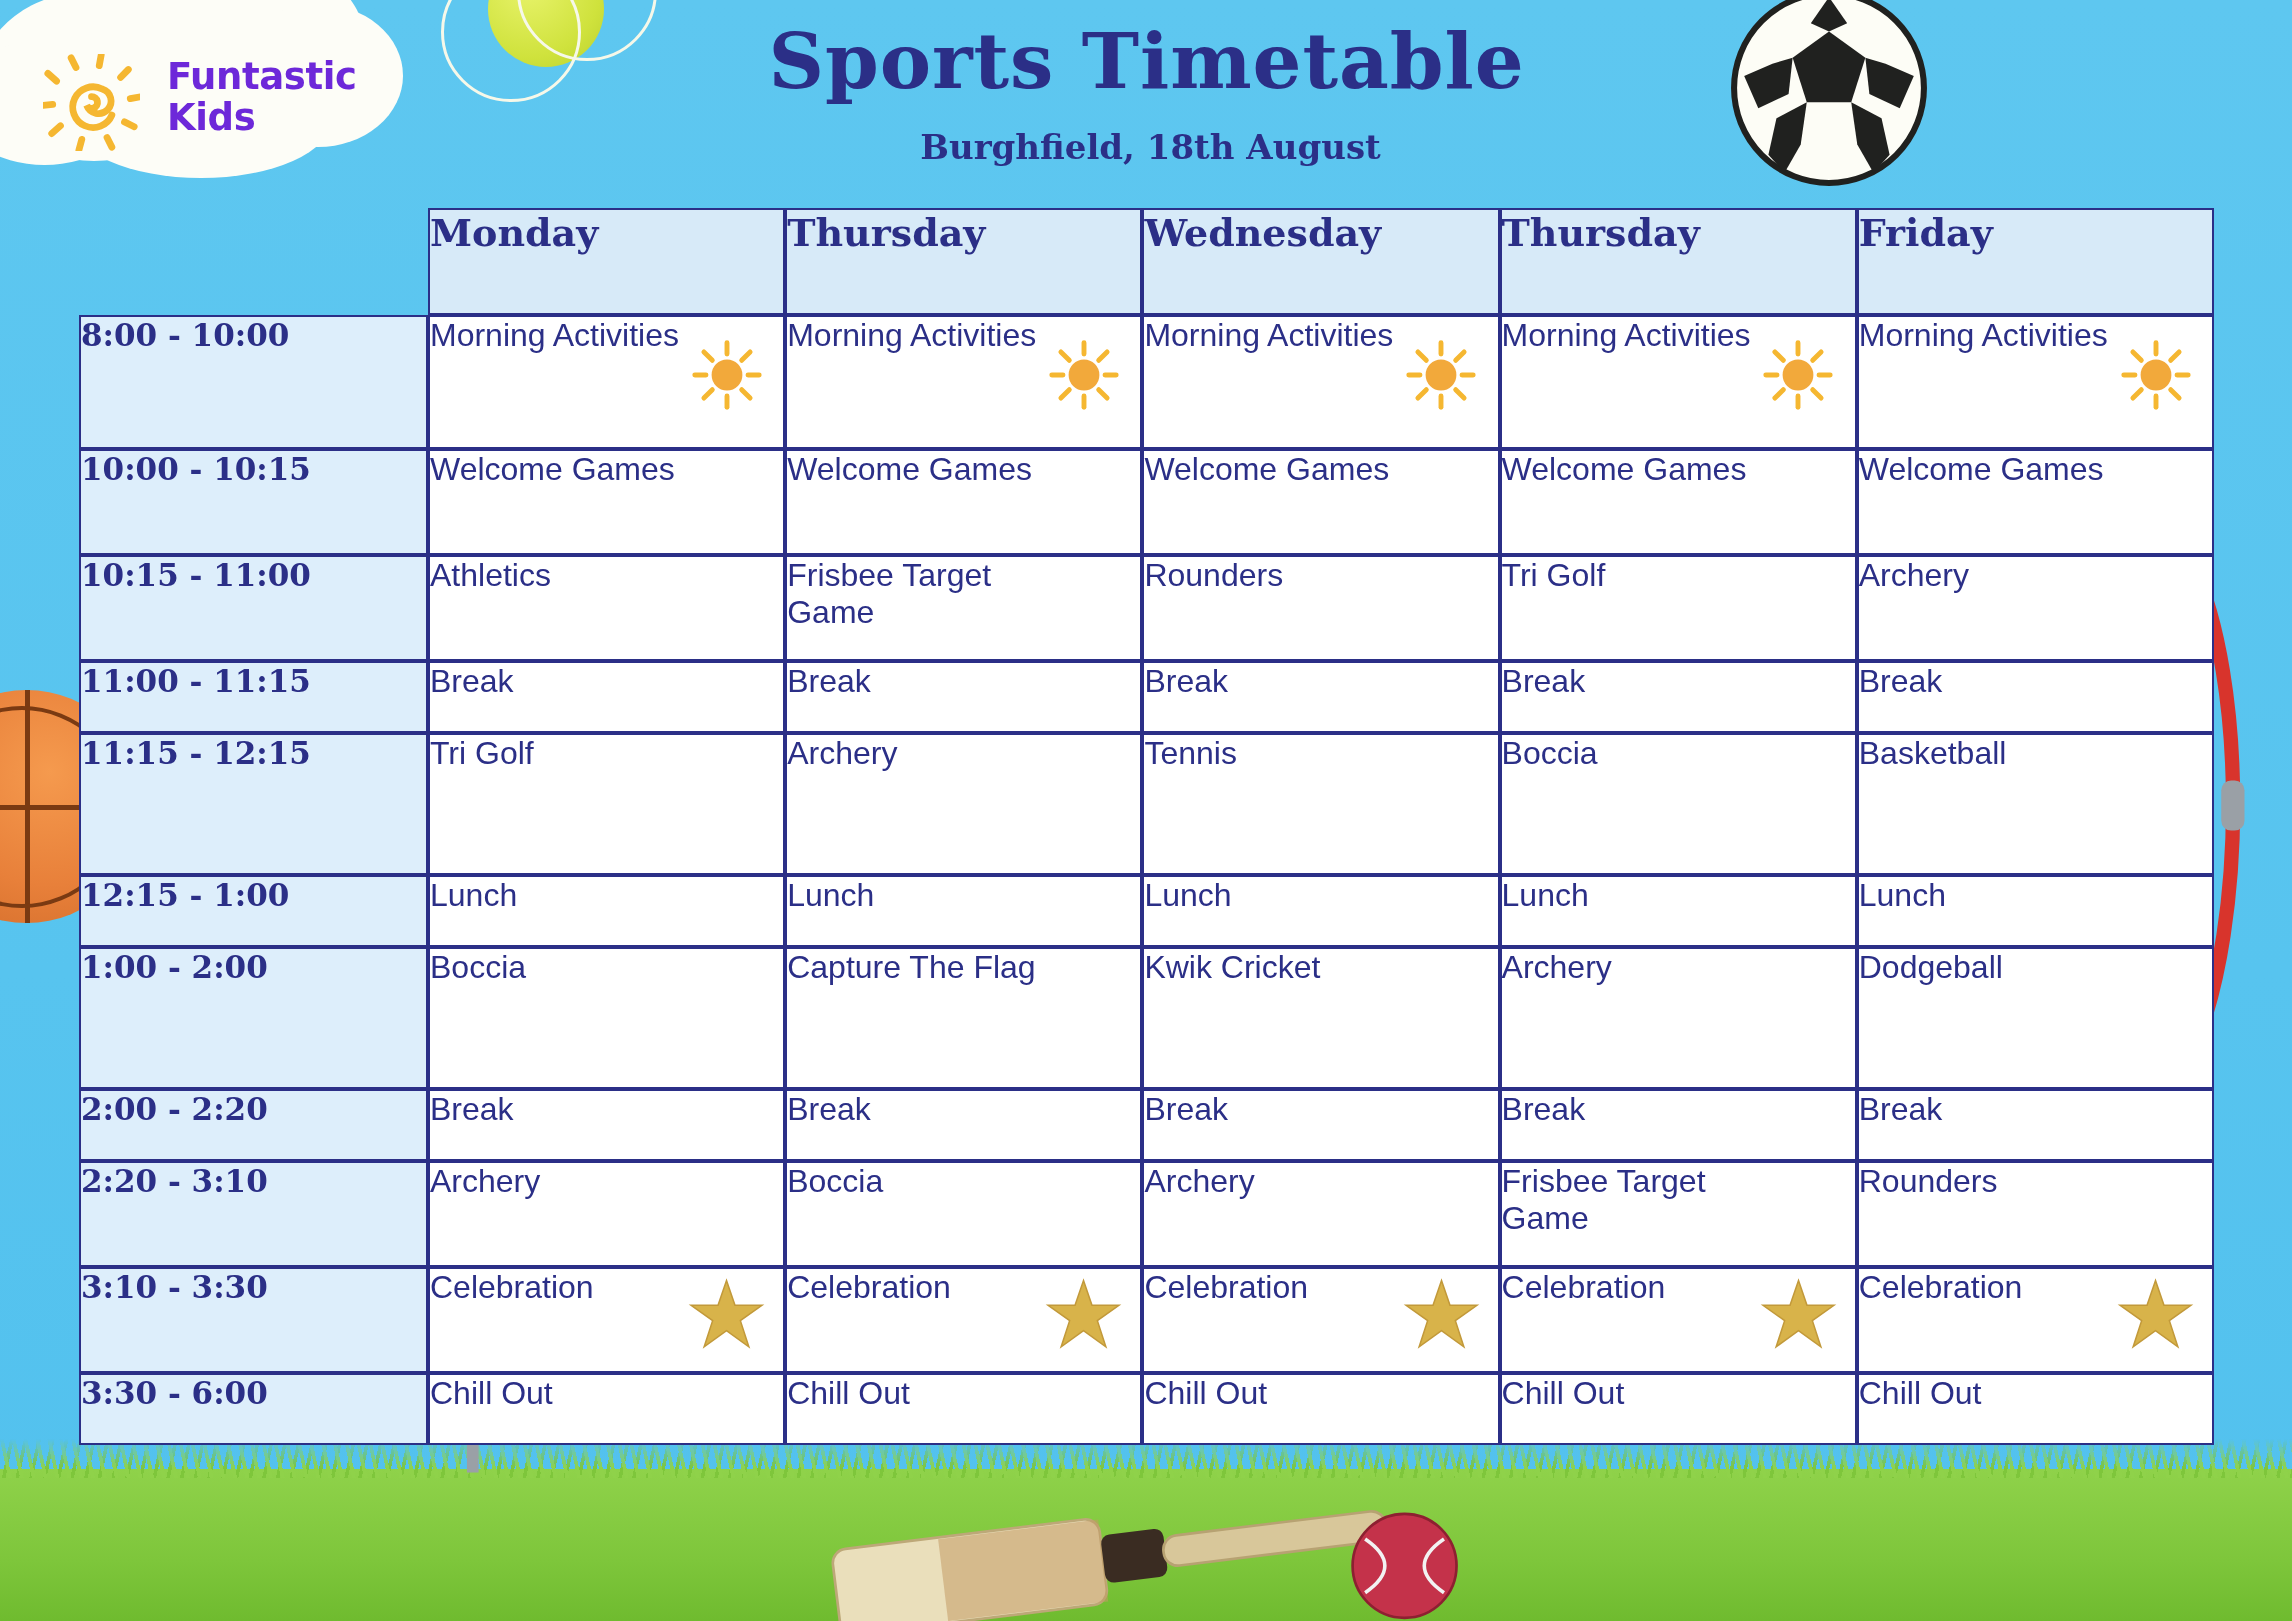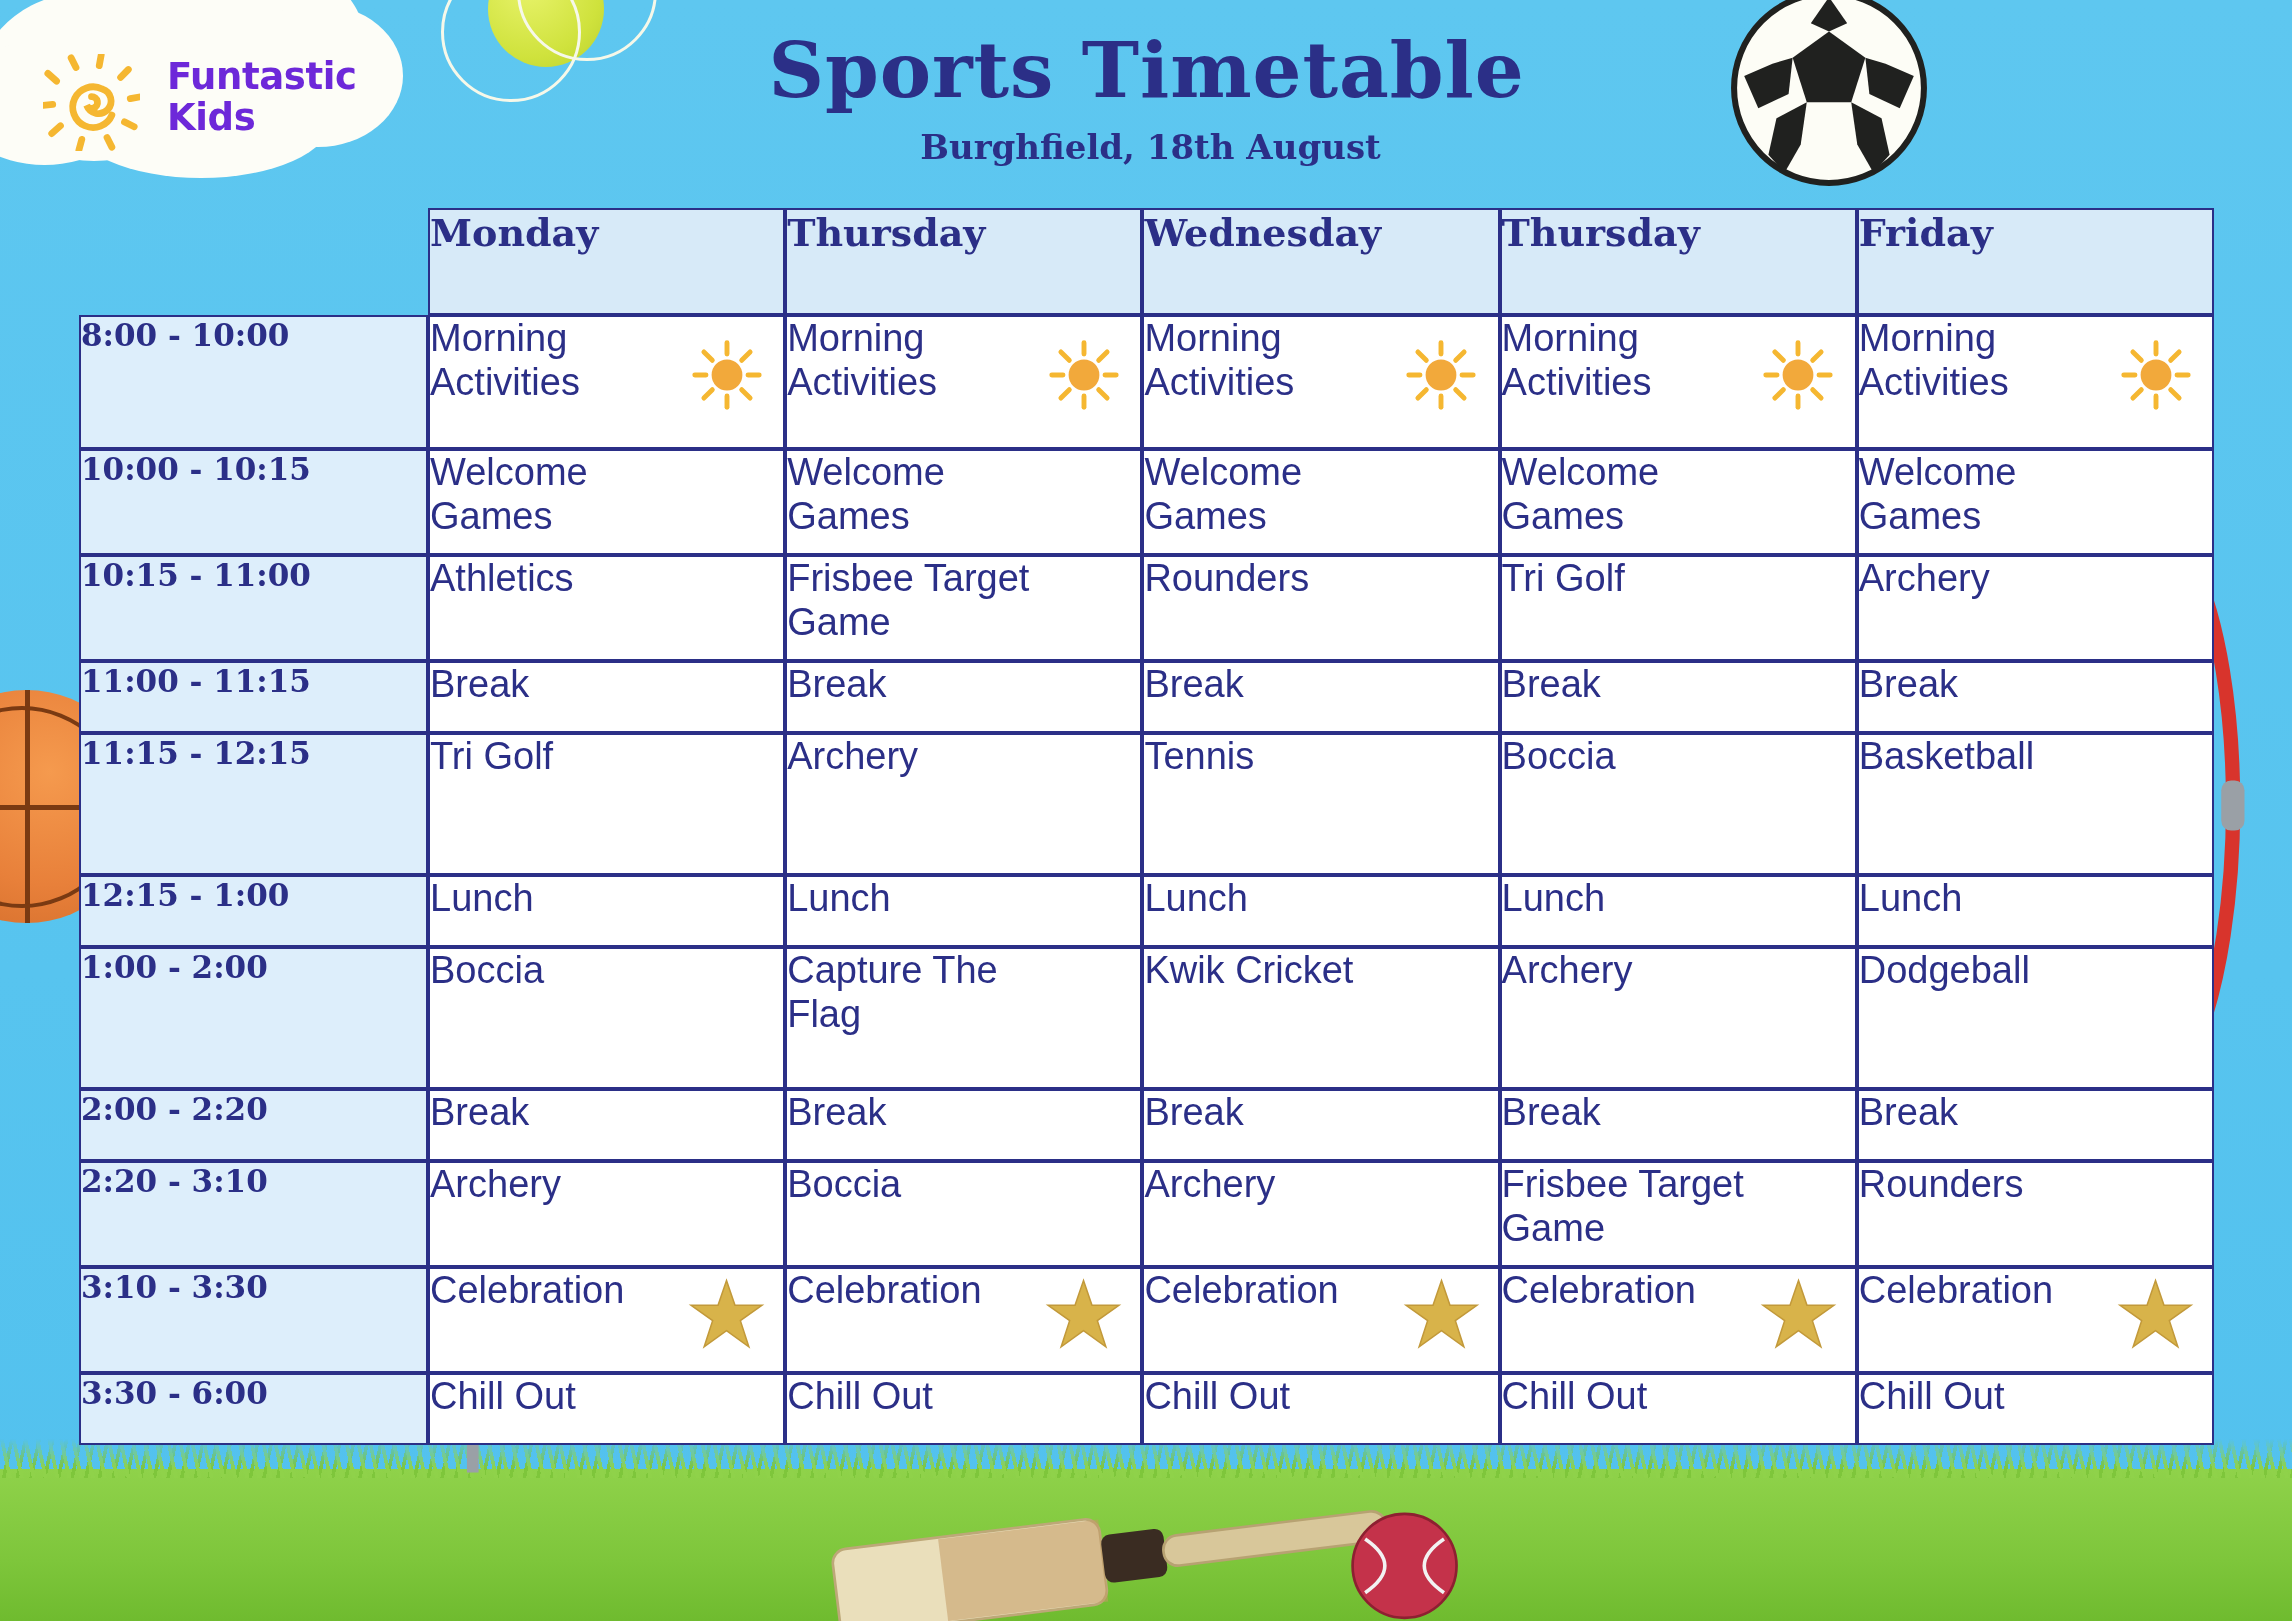--- a/index.html
+++ b/index.html
@@ -77,21 +77,21 @@
   .bow { position: absolute; left: 2087px; top: 546px; width: 179px; height: 519px; }
 
   
   .flag { position: absolute; left: 390px; top: 1155px; width: 170px; height: 322px; }
 
   
   .cricket { position: absolute; left: 806px; top: 1460px; width: 681px; height: 166px; }
 
   
   .title {
-    position: absolute; left: 0; top: 25px; width: 2293px; text-align: center;
+    position: absolute; left: 0; top: 16px; width: 2293px; text-align: center;
     font-family: "DejaVu Serif", serif;
     font-weight: bold;
     font-size: 77px;
     color: #2b2f87;
     letter-spacing: 0.9px;
   }
   .subtitle {
     position: absolute; left: 0; top: 127px; width: 2293px; text-align: center;
     font-family: "DejaVu Serif", serif;
     font-weight: bold;
@@ -137,21 +137,21 @@
     font-family: "DejaVu Serif", serif;
     font-weight: bold;
     font-size: 31px;
     color: #2b2f87;
     padding: 10.7px 0 0 12.5px;
     white-space: nowrap;
   }
   td.act {
     background: #ffffff;
     font-family: "Liberation Sans", sans-serif;
-    font-size: 38px;
+    font-size: 32px;
     color: #2b2f87;
     padding: 12.5px 12.5px 9px 14.3px;
     position: relative;
     line-height: 1.15;
   }
   td.act .label { display: block; max-width: 82%; }
   .row-h-tall { height: 134px; }
   .row-h-med  { height: 106px; padding-left: 30px; }
   .row-h-sm   { height: 72px; }
   .row-h-xl   { height: 142px; margin-left: 40px; }

